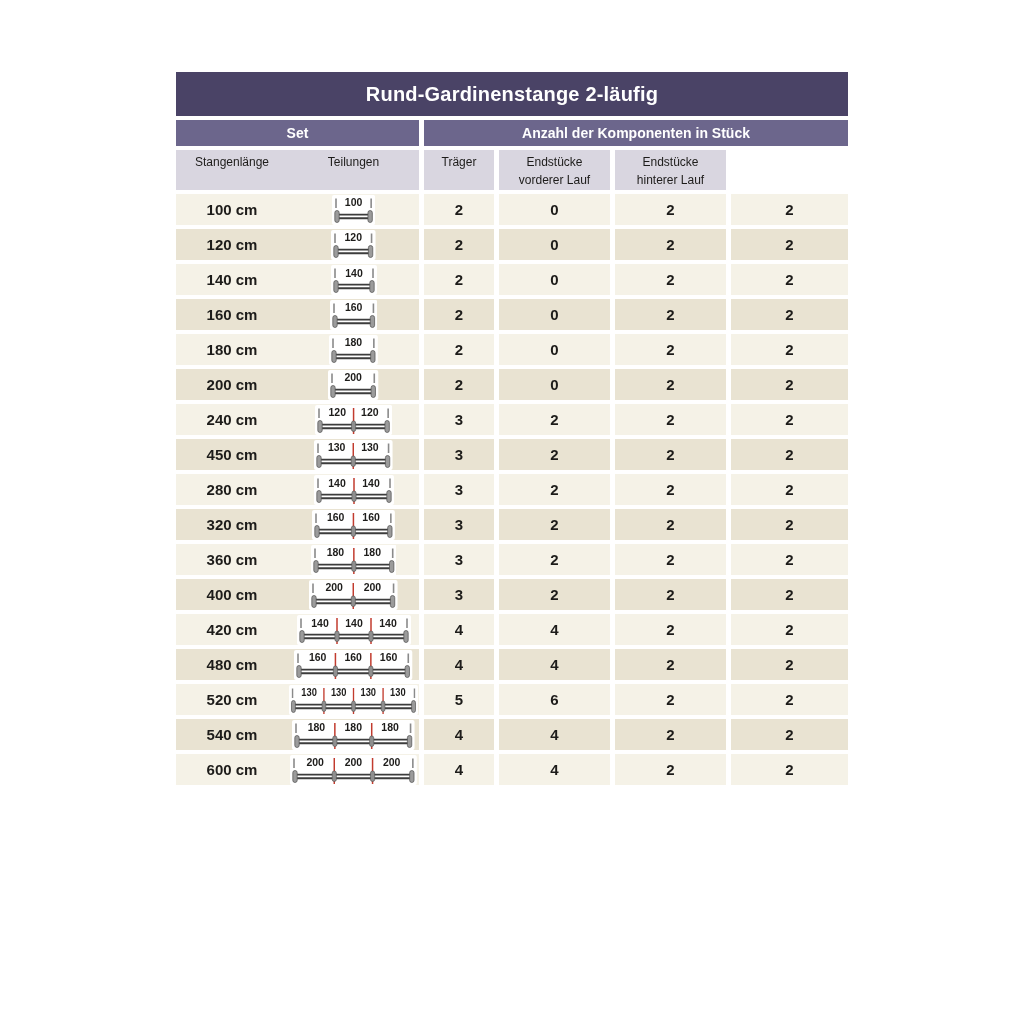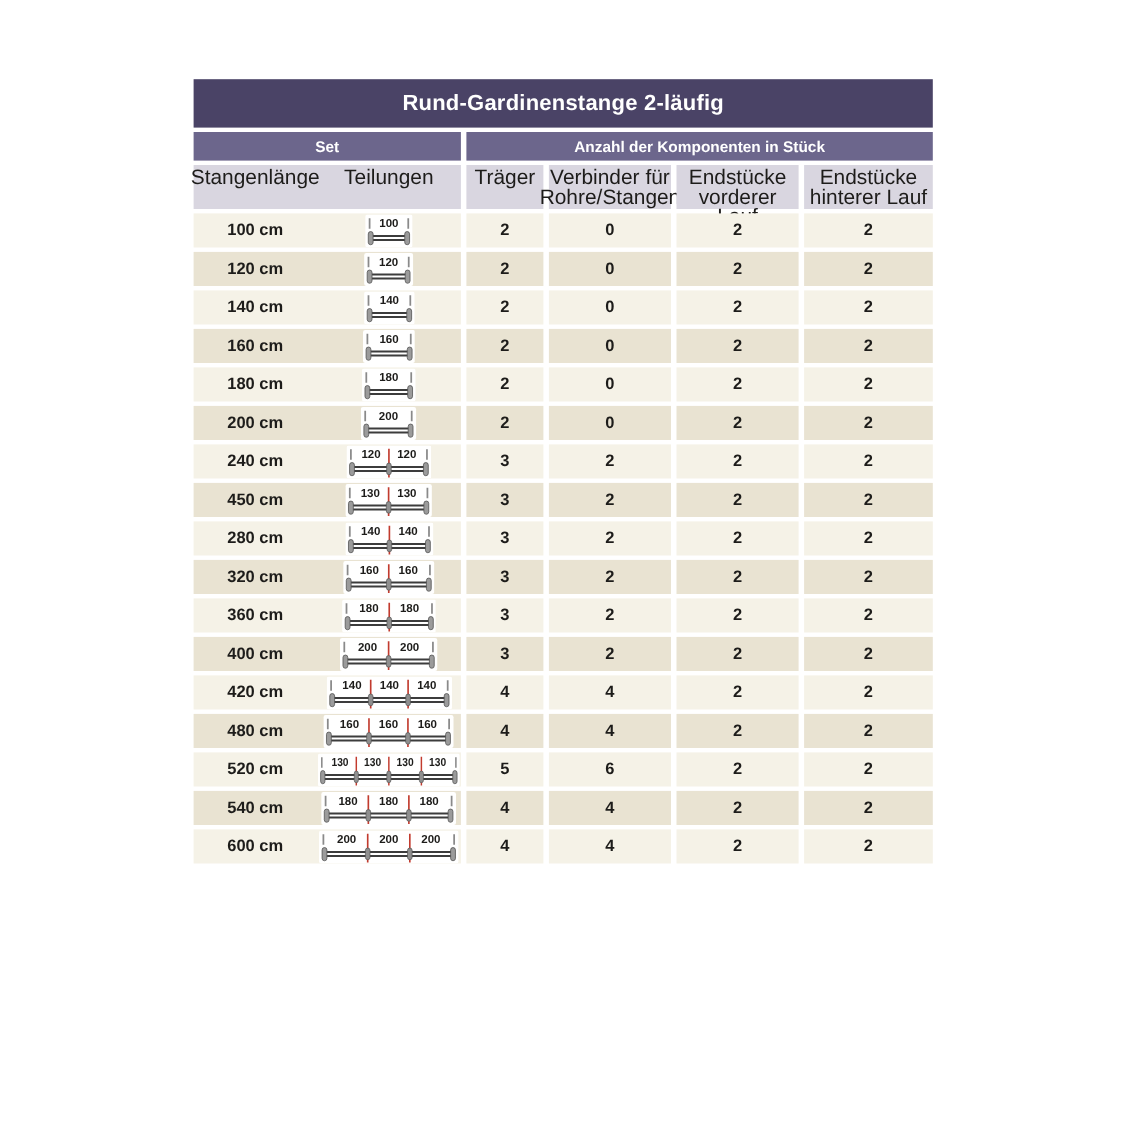--- a/index.html
+++ b/index.html
@@ -29,21 +29,21 @@
   .group-cell{
     height:26px;background:var(--group-bar,#6c668c);color:#ffffff;
     font-size:14px;font-weight:bold;
     display:flex;align-items:center;justify-content:center;
   }
 
   
   .colhead-row{margin-bottom:4px;}
   .colhead-cell{
     height:40px;background:var(--column-header-bg,#d9d6e0);
-    font-size:19px;font-weight:500;line-height:18px;
+    font-size:12px;font-weight:500;line-height:18px;
     display:flex;flex-direction:column;align-items:center;
     padding-top:3px;box-sizing:border-box;text-align:center;
   }
   .colhead-set{flex-direction:row;align-items:flex-start;padding:3px 0 0 0;}
   .len-zone{width:112px;display:flex;align-items:center;justify-content:center;}
   .icon-zone{flex:1;display:flex;align-items:center;justify-content:center;}
 
   
   .row{height:31px;margin-bottom:4px;}
   .row.light .cell{background:var(--row-light,#f5f2e7);}
@@ -69,24 +69,20 @@
       <div class="group-cell">Anzahl der Komponenten in Stück</div>
     </div>
 
     <div class="grid5 colhead-row">
       <div class="colhead-cell colhead-set">
         <span class="len-zone">Stangenlänge</span>
         <span class="icon-zone">Teilungen</span>
       </div>
       <div class="colhead-cell">
         <span>Träger</span>
-      </div>
-      <div class="colhead-cell">
-        <span>Verbinder für</span>
-        <span>Rohre/Stangen</span>
       </div>
       <div class="colhead-cell">
         <span>Endstücke</span>
         <span>vorderer Lauf</span>
       </div>
       <div class="colhead-cell">
         <span>Endstücke</span>
         <span>hinterer Lauf</span>
       </div>
     </div>

